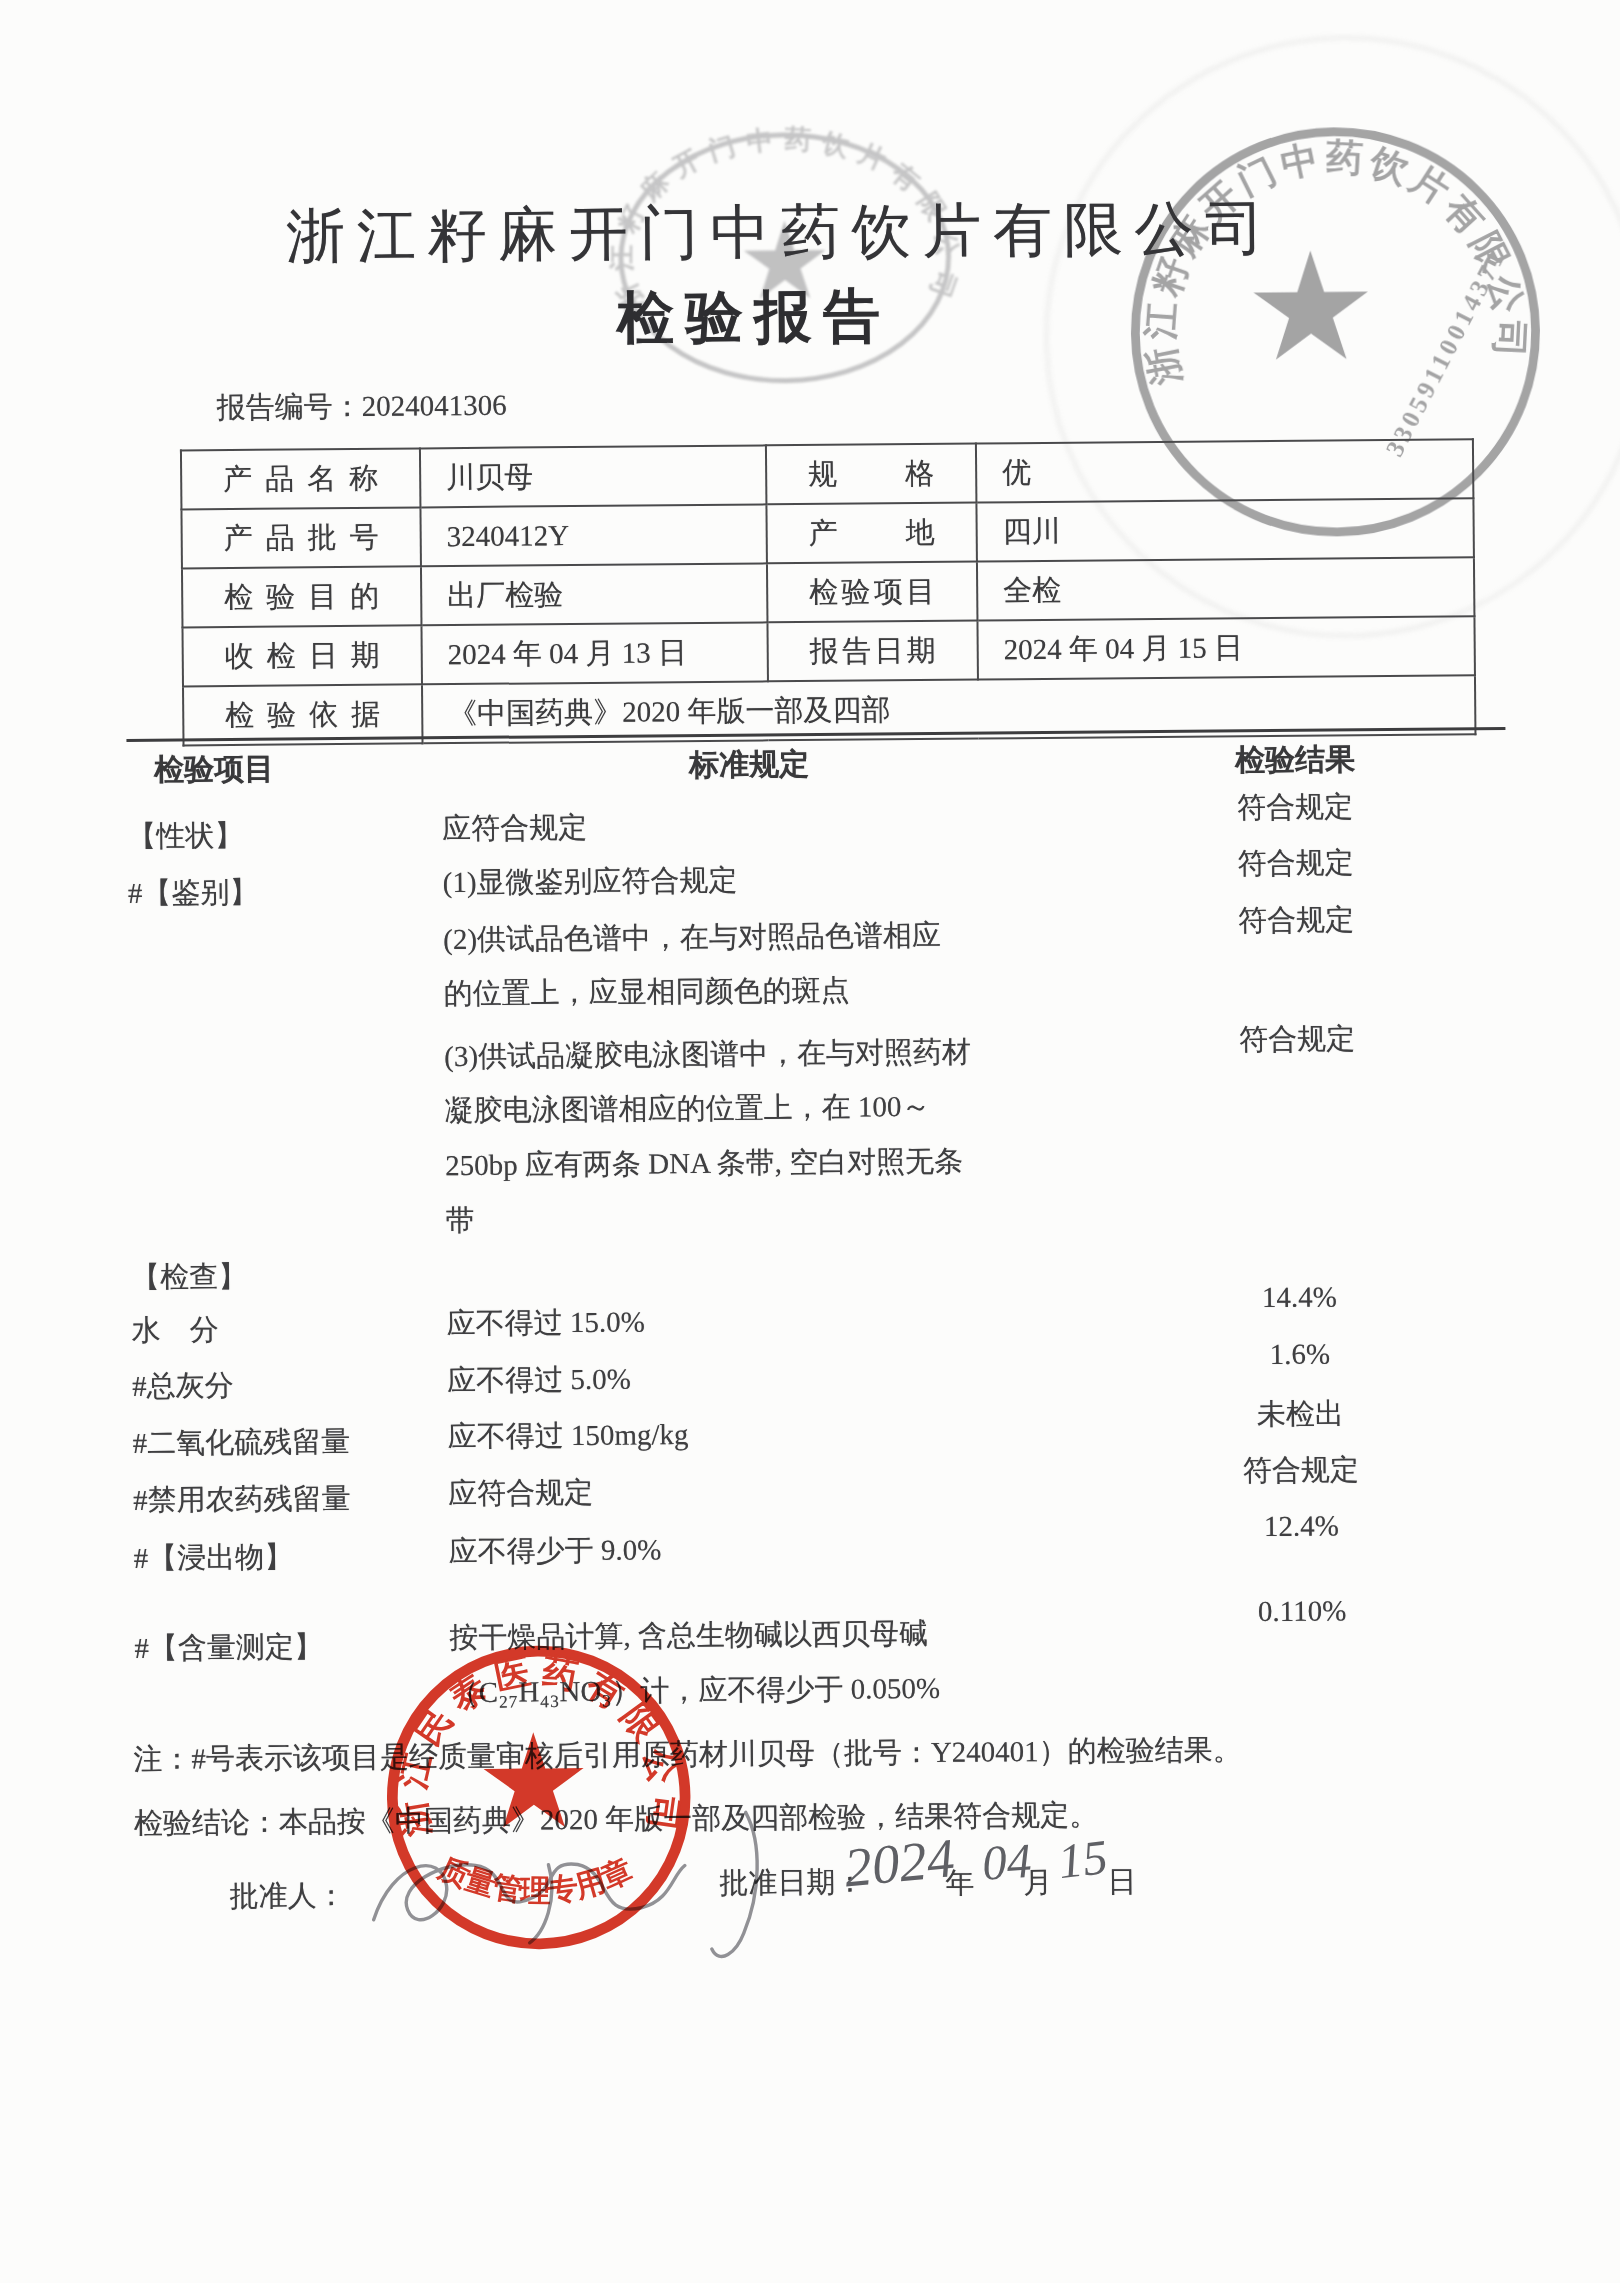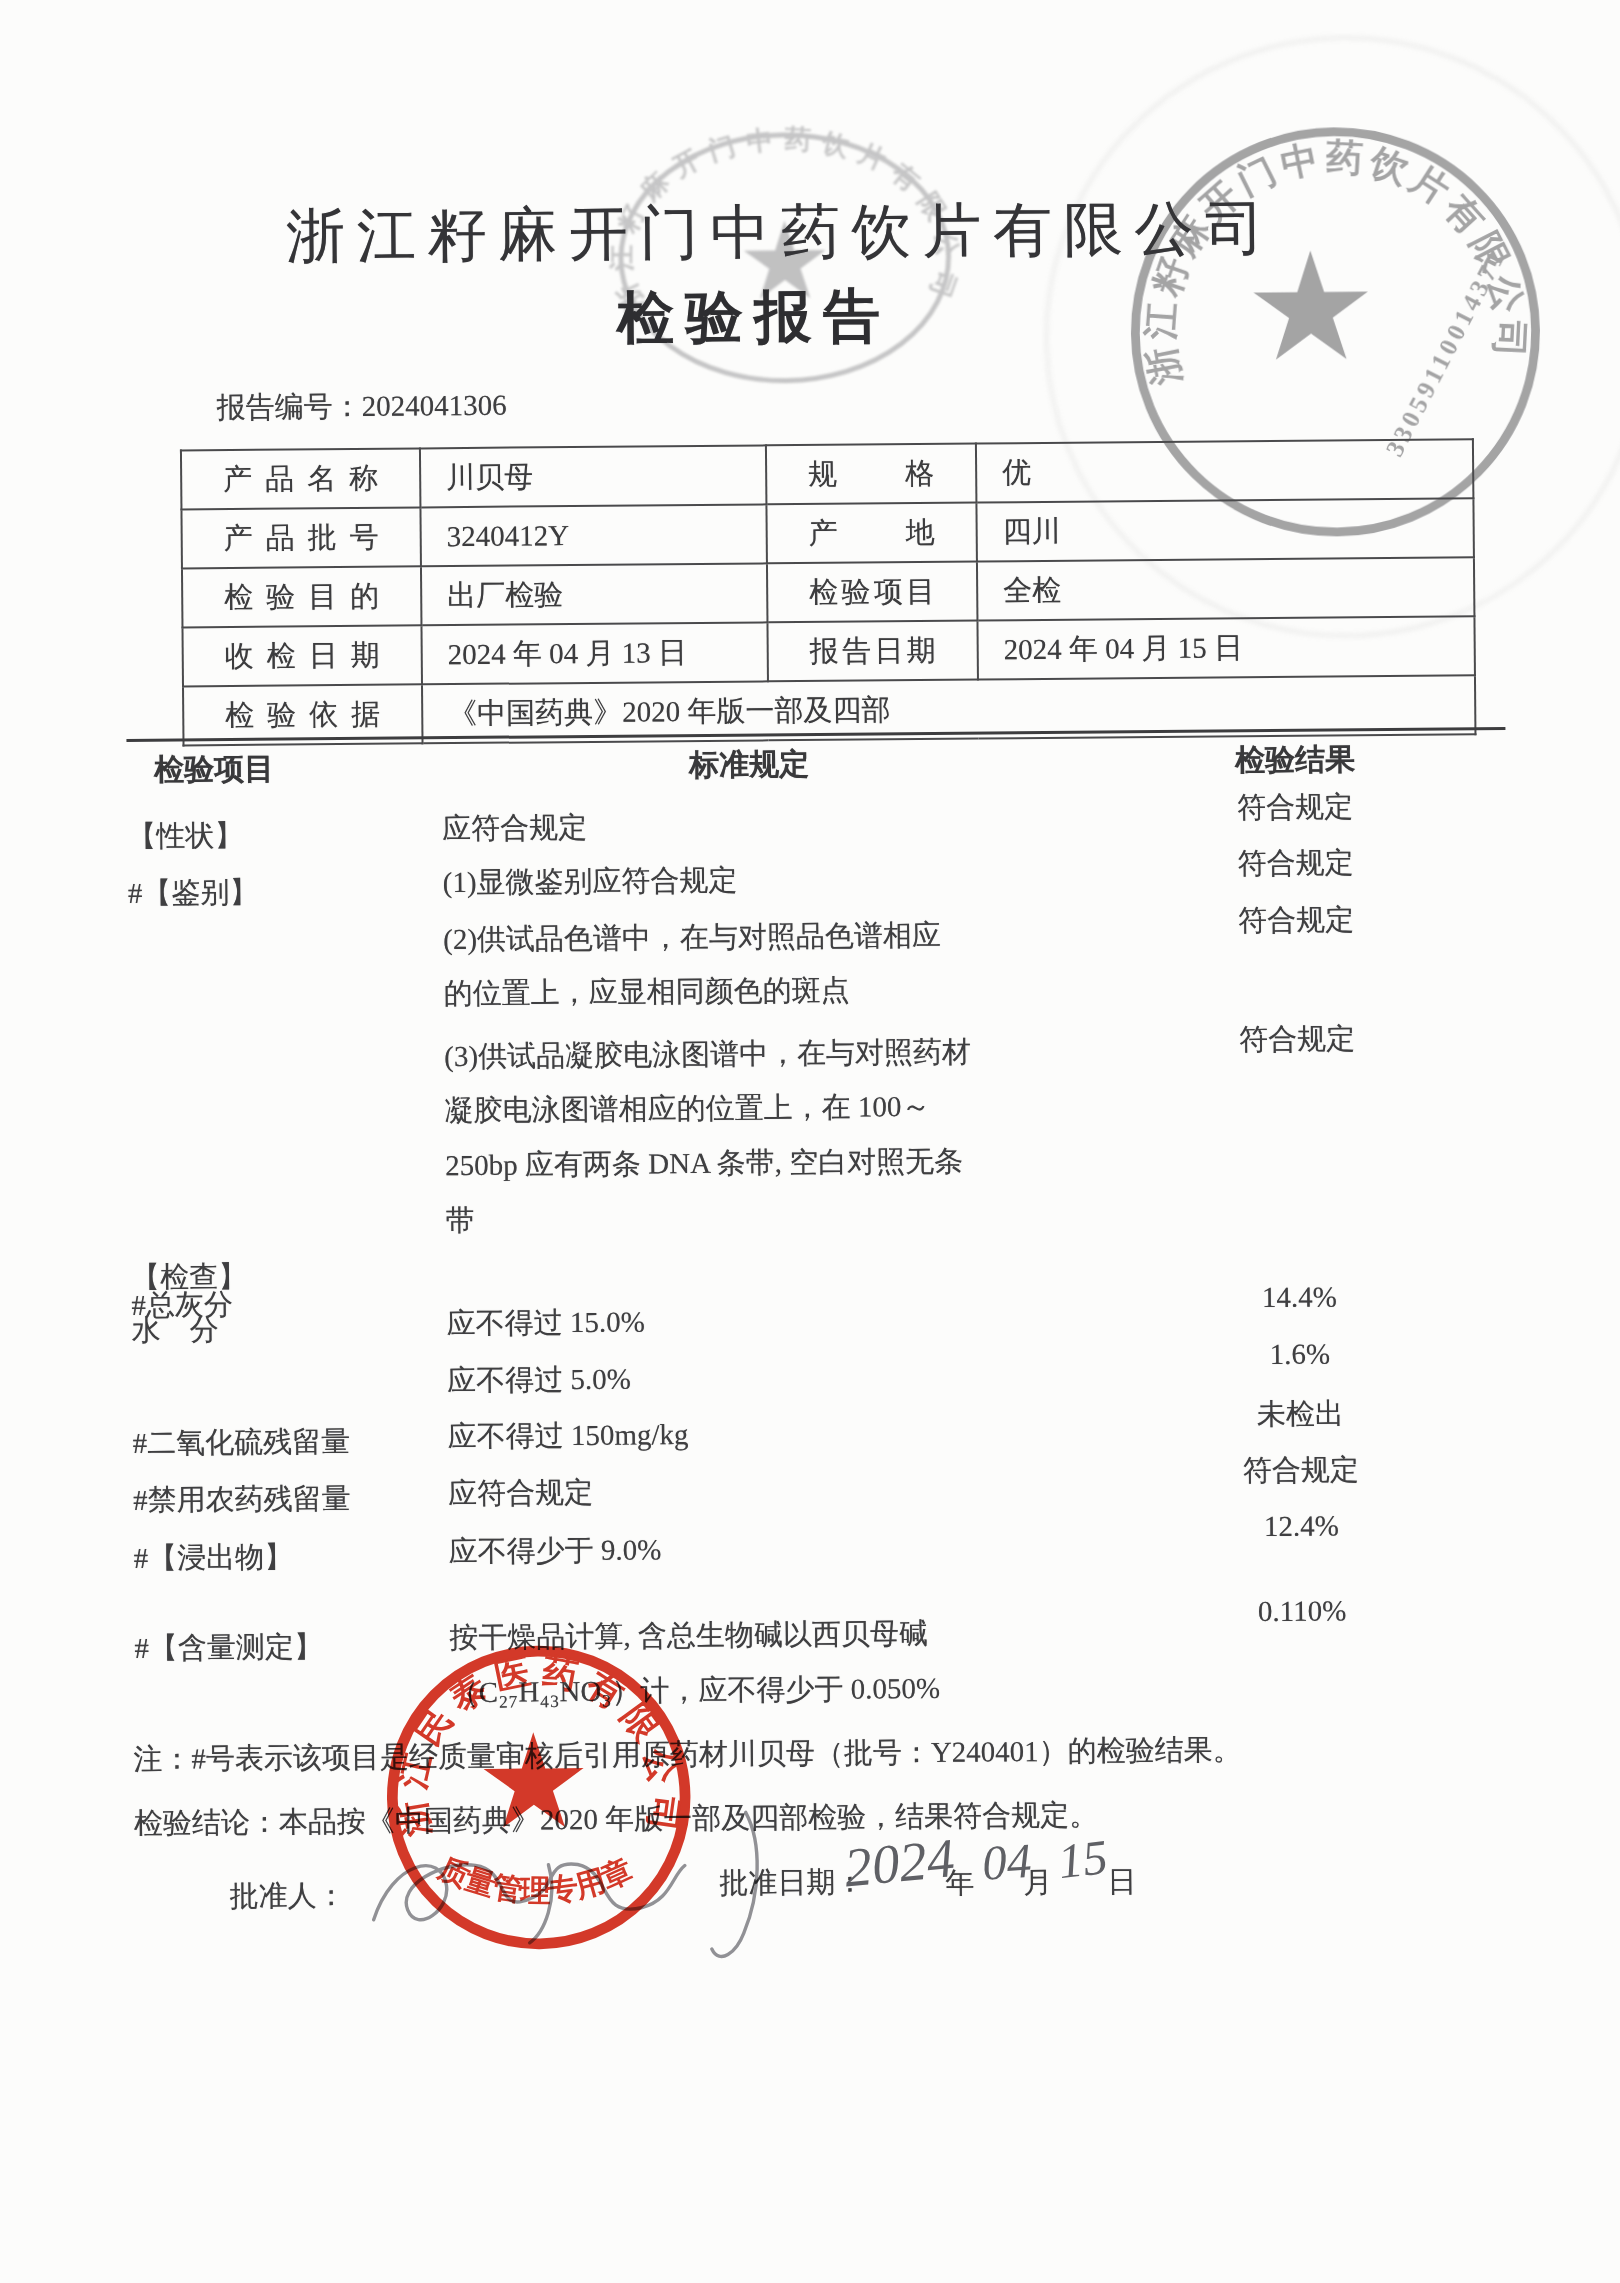--- a/index.html
+++ b/index.html
@@ -143,21 +143,21 @@
     <div class="abs soft rspec" style="top:1143px">250bp 应有两条 DNA 条带, 空白对照无条</div>
     <div class="abs soft rspec" style="top:1198px">带</div>
     <div class="abs soft rres" style="top:1024px">符合规定</div>
 
     <div class="abs soft ritem" style="top:1252px">【检查】</div>
 
     <div class="abs soft ritem" style="top:1305px">水　分</div>
     <div class="abs soft rspec" style="top:1301px">应不得过 15.0%</div>
     <div class="abs soft rres" style="top:1285px">14.4%</div>
 
-    <div class="abs soft ritem" style="top:1280px">#总灰分</div>
+    <div class="abs soft ritem" style="top:1361px">#总灰分</div>
     <div class="abs soft rspec" style="top:1358px">应不得过 5.0%</div>
     <div class="abs soft rres" style="top:1342px">1.6%</div>
 
     <div class="abs soft ritem" style="top:1418px">#二氧化硫残留量</div>
     <div class="abs soft rspec" style="top:1414px">应不得过 150mg/kg</div>
     <div class="abs soft rres" style="top:1399px">未检出</div>
 
     <div class="abs soft ritem" style="top:1475px">#禁用农药残留量</div>
     <div class="abs soft rspec" style="top:1471px">应符合规定</div>
     <div class="abs soft rres" style="top:1455px">符合规定</div>

